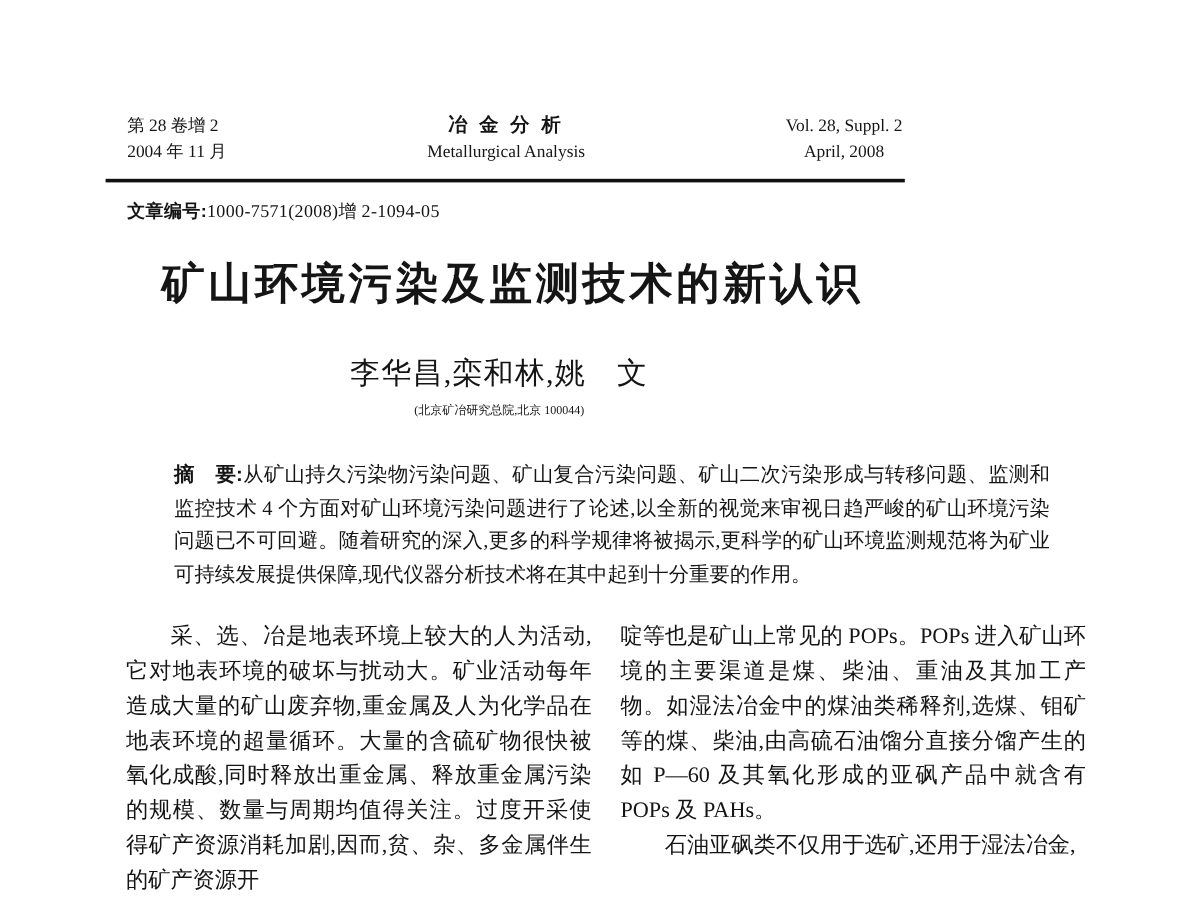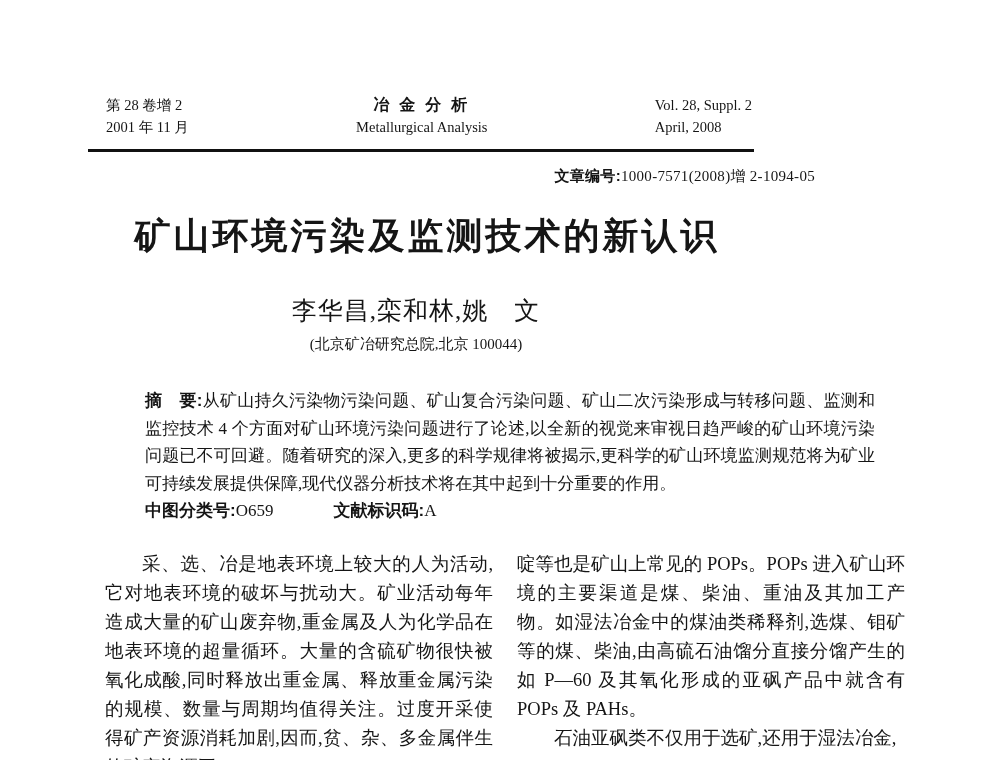--- a/index.html
+++ b/index.html
@@ -28,37 +28,36 @@
     display: flex;
     justify-content: space-between;
     align-items: flex-start;
     margin-left: 106px;
     margin-right: 80px;
     font-size: 14.5px;
     line-height: 22px;
   }
   .hdr-left   { text-align: left; }
   .hdr-center { text-align: center; }
-  .hdr-right  { text-align: left; }
+  .hdr-right  { text-align: center; }
   .hdr-cn {
     font-weight: bold;
     font-size: 16px;
     letter-spacing: 3px;
   }
   .rule {
     height: 3px;
     background: #111111;
     margin: 11px 78px 0 88px;
   }
   
   .article-no {
     margin: 15px 17px 0 106px;
     font-size: 15px;
     letter-spacing: 0.3px;
-    text-align: right;
   }
   .lbl {
     font-family: "Liberation Sans", "DejaVu Sans", sans-serif;
     font-weight: bold;
   }
   
   .title {
     margin: 26px 0 0 0;
     text-align: center;
     font-family: "Liberation Sans", "DejaVu Sans", sans-serif;
@@ -69,21 +68,21 @@
   }
   .authors {
     margin-top: 33px;
     text-align: center;
     font-size: 25px;
     letter-spacing: 1px;
   }
   .affiliation {
     margin-top: 8px;
     text-align: center;
-    font-size: 15px;
+    font-size: 10px;
   }
   
   .abs {
     margin: 33px 0 0 145px;
     width: 730px;
     font-size: 17px;
     line-height: 27.5px;
     text-align: justify;
   }
   .abs p { margin: 0; }
@@ -108,21 +107,21 @@
   .p-indent { text-indent: 2em; }
 </style>
 </head>
 <body>
 
 <div class="page">
 
   <div class="hdr">
     <div class="hdr-left">
       <div>第 28 卷增 2</div>
-      <div>2001 年 11 月</div>
+      <div>2004 年 11 月</div>
     </div>
     <div class="hdr-center">
       <div class="hdr-cn">冶 金 分 析</div>
       <div>Metallurgical Analysis</div>
     </div>
     <div class="hdr-right">
       <div>Vol. 28, Suppl. 2</div>
       <div>April, 2008</div>
     </div>
   </div>
@@ -136,23 +135,20 @@
   <h1 class="title">矿山环境污染及监测技术的新认识</h1>
 
   <div class="authors">李华昌,栾和林,姚　文</div>
 
   <div class="affiliation">(北京矿冶研究总院,北京 100044)</div>
 
   <div class="abs">
     <p>
       <span class="lbl">摘　要:</span><span>从矿山持久污染物污染问题、矿山复合污染问题、矿山二次污染形成与转移问题、监测和监控技术 4 个方面对矿山环境污染问题进行了论述,以全新的视觉来审视日趋严峻的矿山环境污染问题已不可回避。随着研究的深入,更多的科学规律将被揭示,更科学的矿山环境监测规范将为矿业可持续发展提供保障,现代仪器分析技术将在其中起到十分重要的作用。</span>
     </p>
-    <p class="clc-row">
-      <span class="lbl">中图分类号:</span><span>O659</span><span class="clc-spacer"></span><span class="lbl">文献标识码:</span><span>A</span>
-    </p>
   </div>
 
   <div class="cols">
     <div class="col">
       <p class="p-indent">采、选、冶是地表环境上较大的人为活动,它对地表环境的破坏与扰动大。矿业活动每年造成大量的矿山废弃物,重金属及人为化学品在地表环境的超量循环。大量的含硫矿物很快被氧化成酸,同时释放出重金属、释放重金属污染的规模、数量与周期均值得关注。过度开采使得矿产资源消耗加剧,因而,贫、杂、多金属伴生的矿产资源开</p>
     </div>
     <div class="col">
       <p>啶等也是矿山上常见的 POPs。POPs 进入矿山环境的主要渠道是煤、柴油、重油及其加工产物。如湿法冶金中的煤油类稀释剂,选煤、钼矿等的煤、柴油,由高硫石油馏分直接分馏产生的如 P—60 及其氧化形成的亚砜产品中就含有 POPs 及 PAHs。</p>
       <p class="p-indent">石油亚砜类不仅用于选矿,还用于湿法冶金,</p>
     </div>

